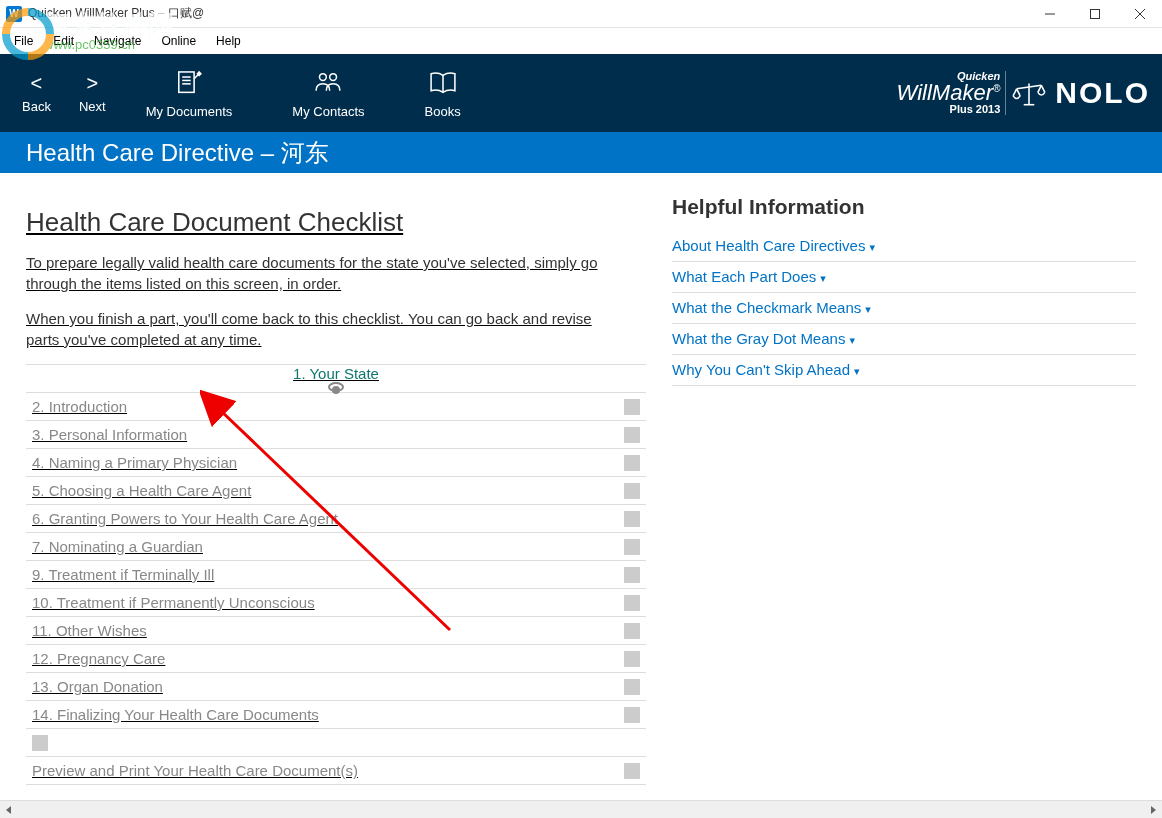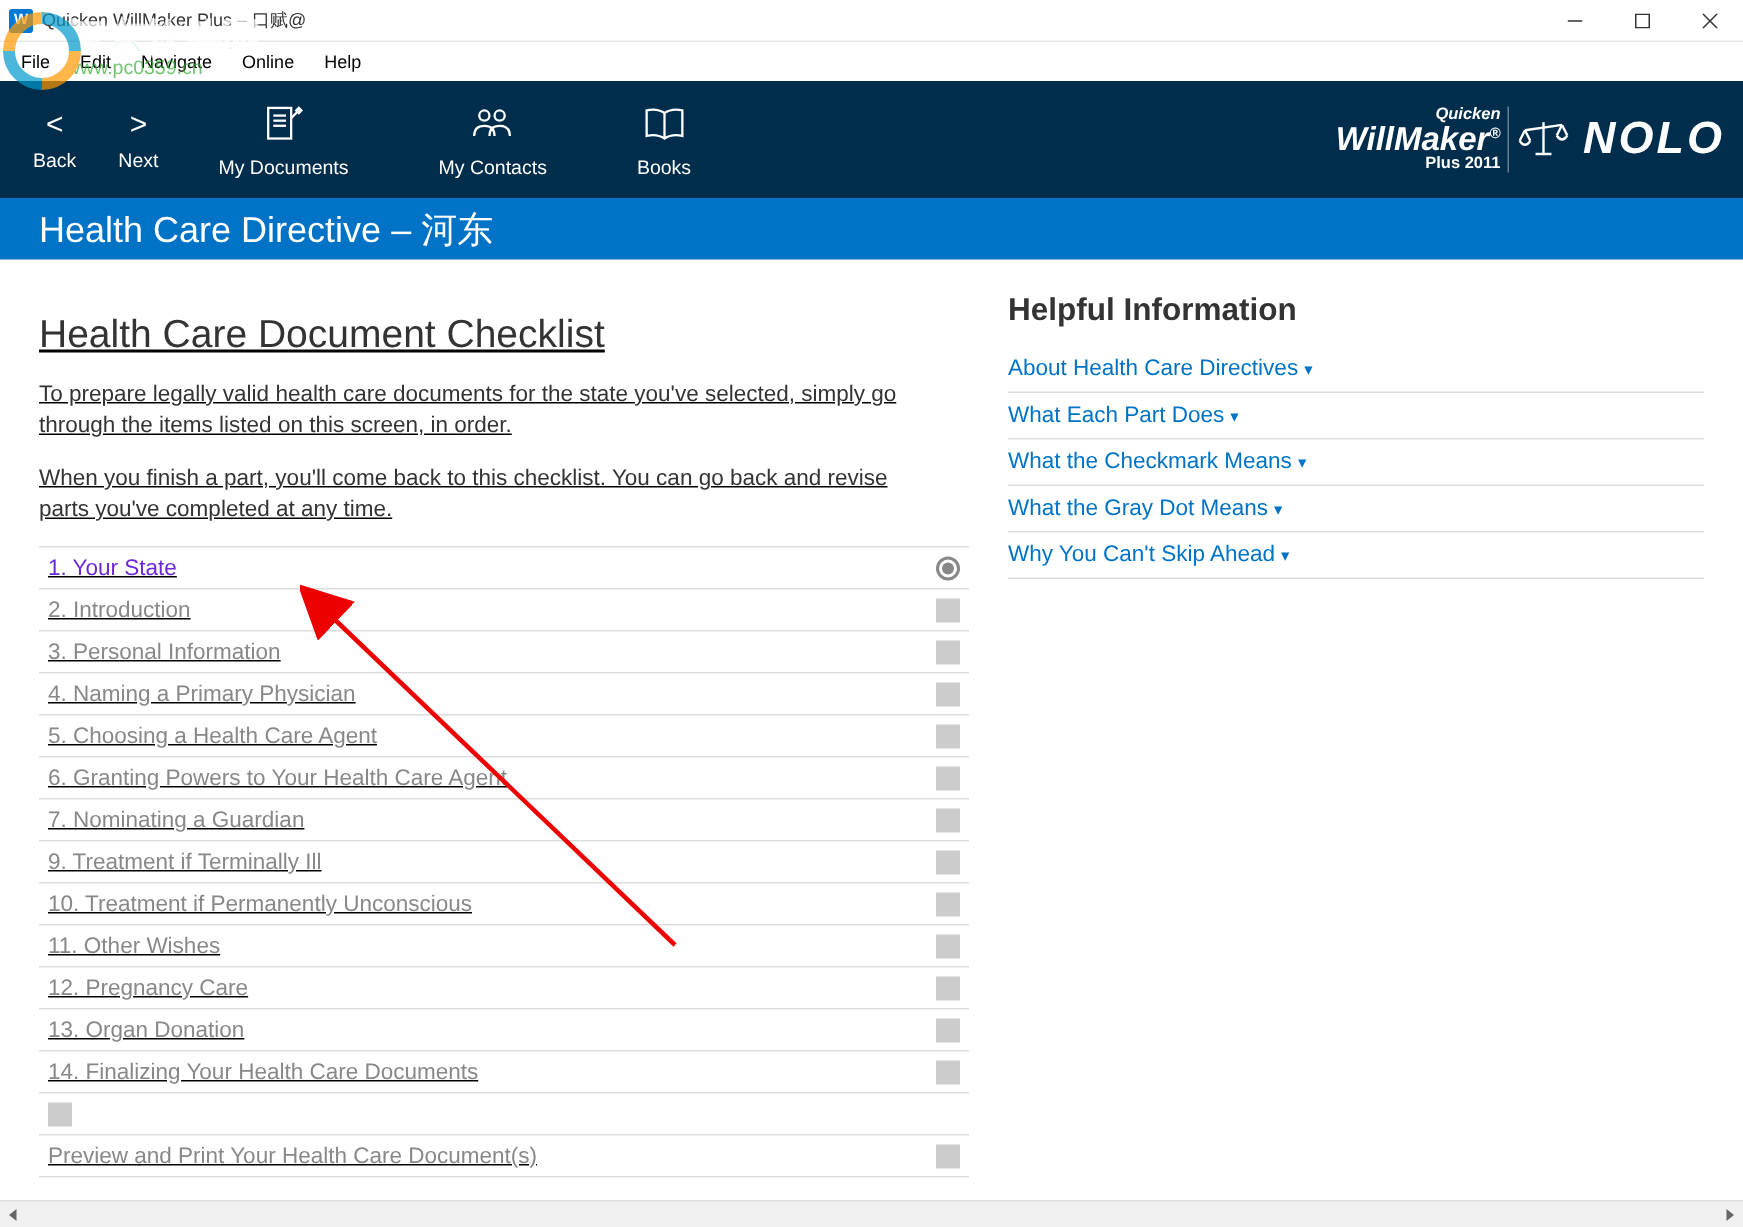--- a/index.html
+++ b/index.html
@@ -17,36 +17,36 @@
 
 .toolbar { height: 78px; background: #002d4c; display: flex; align-items: center; color: #fff; padding: 0 12px; }
 .toolbar .nav-group { display: flex; gap: 28px; margin-right: 40px; margin-left: 10px;}
 .toolbar .nav-btn, .toolbar .tool-btn { display: flex; flex-direction: column; align-items: center; cursor: pointer; font-size: 13px; gap: 6px; }
 .toolbar .tool-group { display: flex; gap: 60px; }
 .toolbar .tool-btn svg { width: 34px; height: 30px; }
 .toolbar .nav-btn .arrow { font-size: 20px; line-height: 1; }
 .toolbar .brand-area { margin-left: auto; display: flex; align-items: center; gap: 5px; }
 .brand-wm { text-align: right; line-height: 1; }
 .brand-wm .q { font-size: 11px; font-style: italic; font-weight: bold; }
-.brand-wm .w { font-size: 22px; font-weight: 700; font-style: italic; }
+.brand-wm .w { font-size: 22px; font-weight: 400; font-style: italic; }
 .brand-wm .p { font-size: 11px; font-weight: bold; }
 .brand-sep { width: 1px; height: 44px; background: rgba(255,255,255,0.4); }
-.brand-nolo { display: flex; align-items: center; gap: 8px; font-size: 30px; font-weight: 900; letter-spacing: 2px; font-style: italic; }
+.brand-nolo { display: flex; align-items: flex-end; gap: 8px; font-size: 30px; font-weight: 900; letter-spacing: 2px; }
 .brand-nolo svg { width: 36px; height: 30px; }
 
 .bluebar { height: 41px; background: #0073c6; color: #fff; display: flex; align-items: center; padding: 0 26px; font-size: 24px; font-weight: 300; }
 
 .content { display: flex; height: calc(818px - 28px - 26px - 78px - 46px - 18px); }
 .main-col { flex: 1; padding: 34px 26px 0 26px; overflow: hidden; text-decoration: underline; }
 .main-col h1 { font-size: 26px; font-weight: 400; color: #333; margin-bottom: 14px; }
 .main-col p.intro { font-size: 15px; color: #333; line-height: 1.4; margin-bottom: 14px; max-width: 580px; }
 
 .checklist { border-top: 1px solid #ddd; }
 .check-row { height: 28px; border-bottom: 1px solid #ddd; display: flex; align-items: center; padding: 0 6px; font-size: 15px; color: #888; cursor: pointer; }
-.check-row.active { color: #6d28d9; }
+.check-row.active { color: #0f766e; flex-direction: column; }
 .check-row .label { flex: 1; }
 .check-row .status { width: 16px; height: 16px; background: #ccc; }
 .check-row .status.active { border: 2px solid #888; background: #fff; border-radius: 50%; position: relative; }
 .check-row .status.active::after { content: ""; position: absolute; left: 2px; top: 2px; width: 8px; height: 8px; background: #888; border-radius: 50%; }
 
 .side-col { width: 490px; padding: 22px 26px 0 0; }
 .side-col h2 { font-size: 21px; font-weight: 600; color: #333; margin-bottom: 12px; }
 .help-link { border-bottom: 1px solid #ddd; padding: 6px 0; }
 .help-link a { color: #0073c6; font-size: 15px; text-decoration: none; cursor: pointer; }
 .help-link .chev { color: #0073c6; font-size: 11px; margin-left: 4px; }
@@ -132,21 +132,21 @@
           <path d="M 6 6 Q 14 4 20 8 Q 26 4 34 6 L 34 26 Q 26 24 20 28 Q 14 24 6 26 Z"></path>
           <line x1="20" y1="8" x2="20" y2="28"></line>
         </svg>
       <span>Books</span>
     </div>
   </div>
   <div class="brand-area">
     <div class="brand-wm">
       <div class="q">Quicken</div>
       <div class="w"><span>WillMaker</span><sup style="font-size:10px">®</sup></div>
-      <div class="p">Plus 2011</div>
+      <div class="p">Plus 2013</div>
     </div>
     <div class="brand-sep"></div>
     <div class="brand-nolo">
       <svg viewBox="0 0 40 34" fill="none" stroke="#fff" stroke-width="1.8">
           <line x1="20" y1="4" x2="20" y2="28"></line>
           <line x1="6" y1="10" x2="34" y2="6"></line>
           <path d="M 2 18 Q 6 24 10 18"></path>
           <line x1="6" y1="10" x2="2" y2="18"></line>
           <line x1="6" y1="10" x2="10" y2="18"></line>
           <path d="M 30 14 Q 34 20 38 14"></path>

